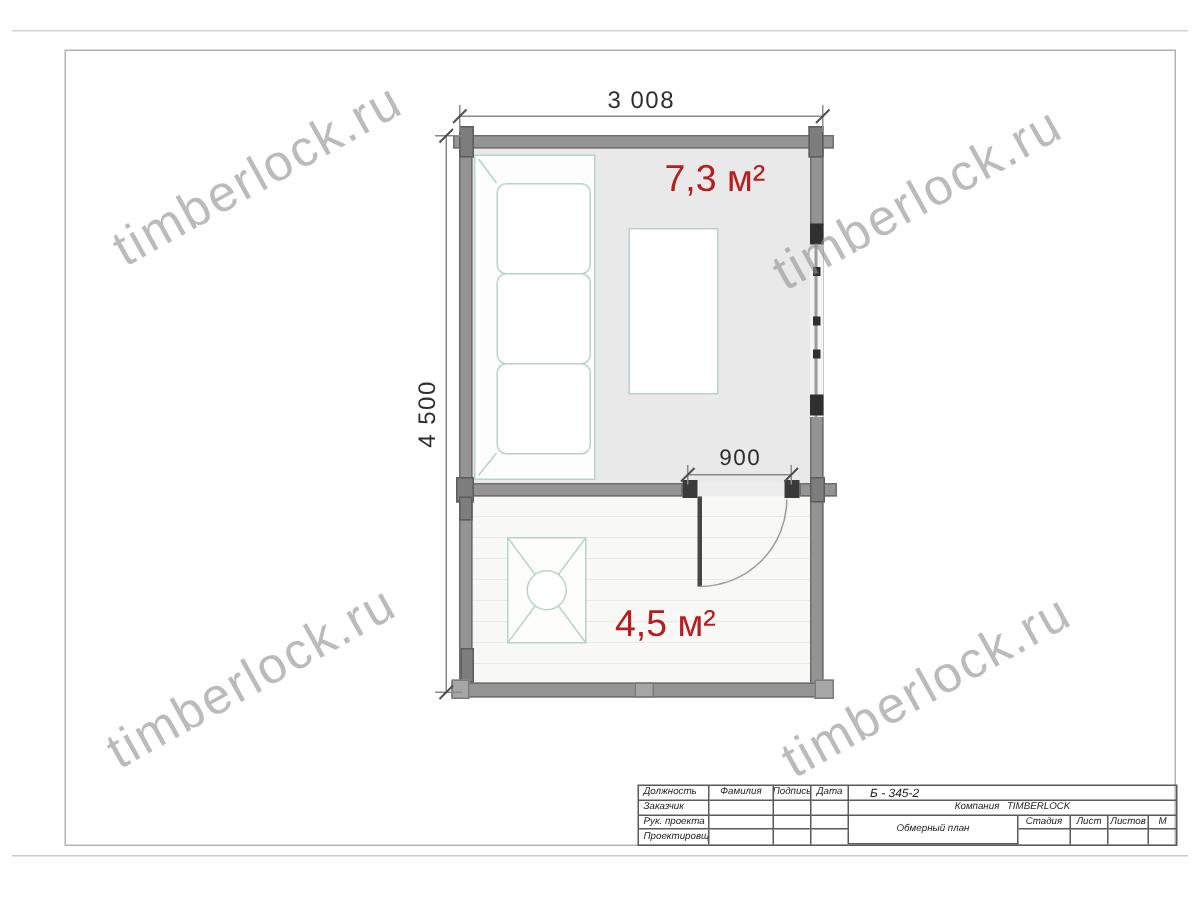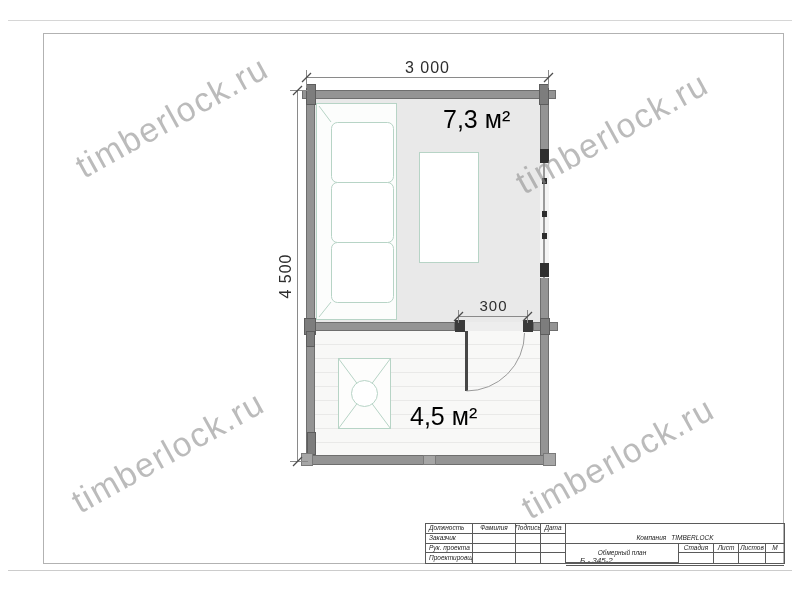--- a/index.html
+++ b/index.html
@@ -29,41 +29,41 @@
   .overlay{position:absolute;left:0;top:0;z-index:7;pointer-events:none;}
   
   .dim-text{
     position:absolute;color:#2e2e2e;font-size:16px;letter-spacing:1px;
     text-align:center;z-index:8;white-space:nowrap;
   }
   .dim-w{left:385px;top:59px;width:85px;}
   .dim-h{left:247px;top:266px;width:80px;height:20px;transform:rotate(-90deg);}
   .dim-door{left:471px;top:297px;width:45px;font-size:15px;}
   
-  .area-label{position:absolute;color:#000000;font-size:25px;z-index:8;white-space:nowrap;}
+  .area-label{position:absolute;color:#b91c1c;font-size:25px;z-index:8;white-space:nowrap;}
   .area-main{left:443px;top:105px;}
   .area-terrace{left:410px;top:402px;}
   
   .watermark{
     position:absolute;color:rgba(145,145,145,0.62);font-size:34px;font-weight:400;
     letter-spacing:1.5px;transform:translate(-50%,-50%) rotate(-29deg);
     z-index:10;white-space:nowrap;
   }
   
   .title-block{position:absolute;left:425px;top:523px;width:358px;height:39px;
     border:1px solid #5a5a5a;box-sizing:content-box;z-index:9;background:transparent;}
   .tb-cell{
     position:absolute;border-right:1px solid #5a5a5a;border-bottom:1px solid #5a5a5a;
     box-sizing:border-box;font-size:6.5px;font-style:italic;color:#222;
     overflow:hidden;white-space:nowrap;line-height:1;
     display:flex;align-items:center;
   }
   .tb-left{padding-left:3px;}
   .tb-center{justify-content:center;}
-  .tb-doc{font-size:8px;padding-left:14px;font-style:italic;margin-top:32px;}
+  .tb-doc{font-size:8px;padding-left:14px;font-style:italic;}
   .tb-company{justify-content:center;gap:5px;}
 </style>
 </head>
 <body>
 
 <div class="paper-edge" style="top:20px;"></div>
 <div class="paper-edge" style="top:570px;border-top-color:#cccccc;"></div>
 
 <div class="frame"></div>
 
@@ -144,23 +144,23 @@
 
   <g stroke="#8a8a8a" stroke-width="1">
     <line x1="458" y1="316.5" x2="528" y2="316.5"></line>
     <line x1="458.5" y1="310" x2="458.5" y2="323"></line>
     <line x1="527.5" y1="310" x2="527.5" y2="323"></line>
     <line x1="454" y1="321" x2="463" y2="312" stroke="#4d4d4d" stroke-width="1.3"></line>
     <line x1="523" y1="321" x2="532" y2="312" stroke="#4d4d4d" stroke-width="1.3"></line>
   </g>
 </svg>
 
-<div class="dim-text dim-w">3 000</div>
+<div class="dim-text dim-w">3 008</div>
 <div class="dim-text dim-h">4 500</div>
-<div class="dim-text dim-door">300</div>
+<div class="dim-text dim-door">900</div>
 
 <div class="area-label area-main">7,3 м²</div>
 <div class="area-label area-terrace">4,5 м²</div>
 
 <div class="watermark" style="left:172px;top:117px;">timberlock.ru</div>
 <div class="watermark" style="left:612px;top:133px;">timberlock.ru</div>
 <div class="watermark" style="left:168px;top:452px;">timberlock.ru</div>
 <div class="watermark" style="left:618px;top:458px;">timberlock.ru</div>
 
 <div class="title-block">

